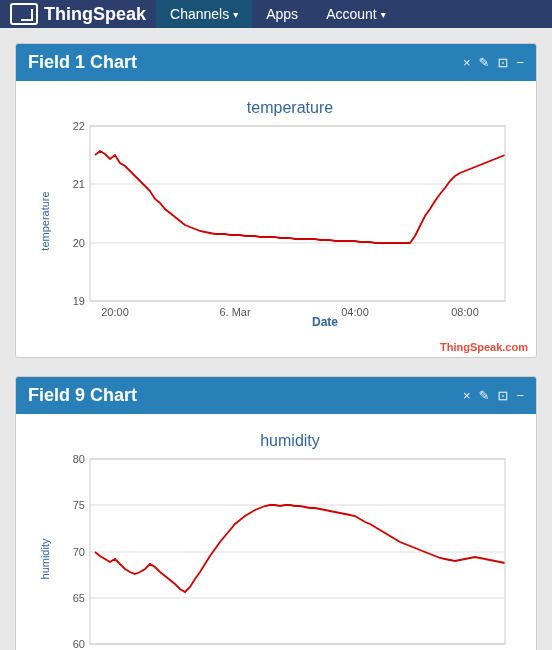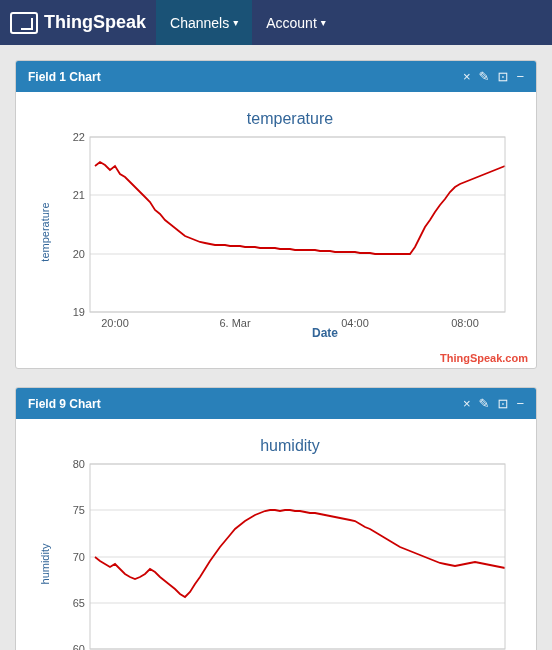--- a/index.html
+++ b/index.html
@@ -1,21 +1,21 @@
 <!DOCTYPE html>
 <html><head>
   <meta charset="utf-8">
   <style>
     * { margin: 0; padding: 0; box-sizing: border-box; }
     body { font-family: Arial, sans-serif; background: #e8e8e8; width: 552px; min-height: 650px; }
 
     
     nav {
       background: #2c3e6b;
-      height: 45px;
+      height: 28px;
       display: flex;
       align-items: center;
       padding: 0 10px;
     }
     .nav-logo {
       display: flex;
       align-items: center;
       color: white;
       font-size: 18px;
       font-weight: bold;
@@ -74,21 +74,21 @@
     }
     .chart-header {
       background: #2980b9;
       padding: 8px 12px;
       display: flex;
       align-items: center;
       justify-content: space-between;
     }
     .chart-title {
       color: white;
-      font-size: 12px;
+      font-size: 18px;
       font-weight: bold;
     }
     .chart-controls {
       display: flex;
       gap: 8px;
       align-items: center;
     }
     .chart-control-btn {
       color: white;
       font-size: 13px;
@@ -112,20 +112,23 @@
 
 <nav>
   <div class="nav-logo">
     <div class="nav-logo-icon"></div>
     <span>ThingSpeak</span>
   </div>
   <div class="nav-items">
     <div class="nav-item active">
       <span>Channels</span>
       <span class="caret">▾</span>
+    </div>
+    <div class="nav-item">
+      <span>Apps</span>
     </div>
     <div class="nav-item">
       <span>Account</span>
       <span class="caret">▾</span>
     </div>
   </div>
 </nav>
 
 <div class="content">
 

